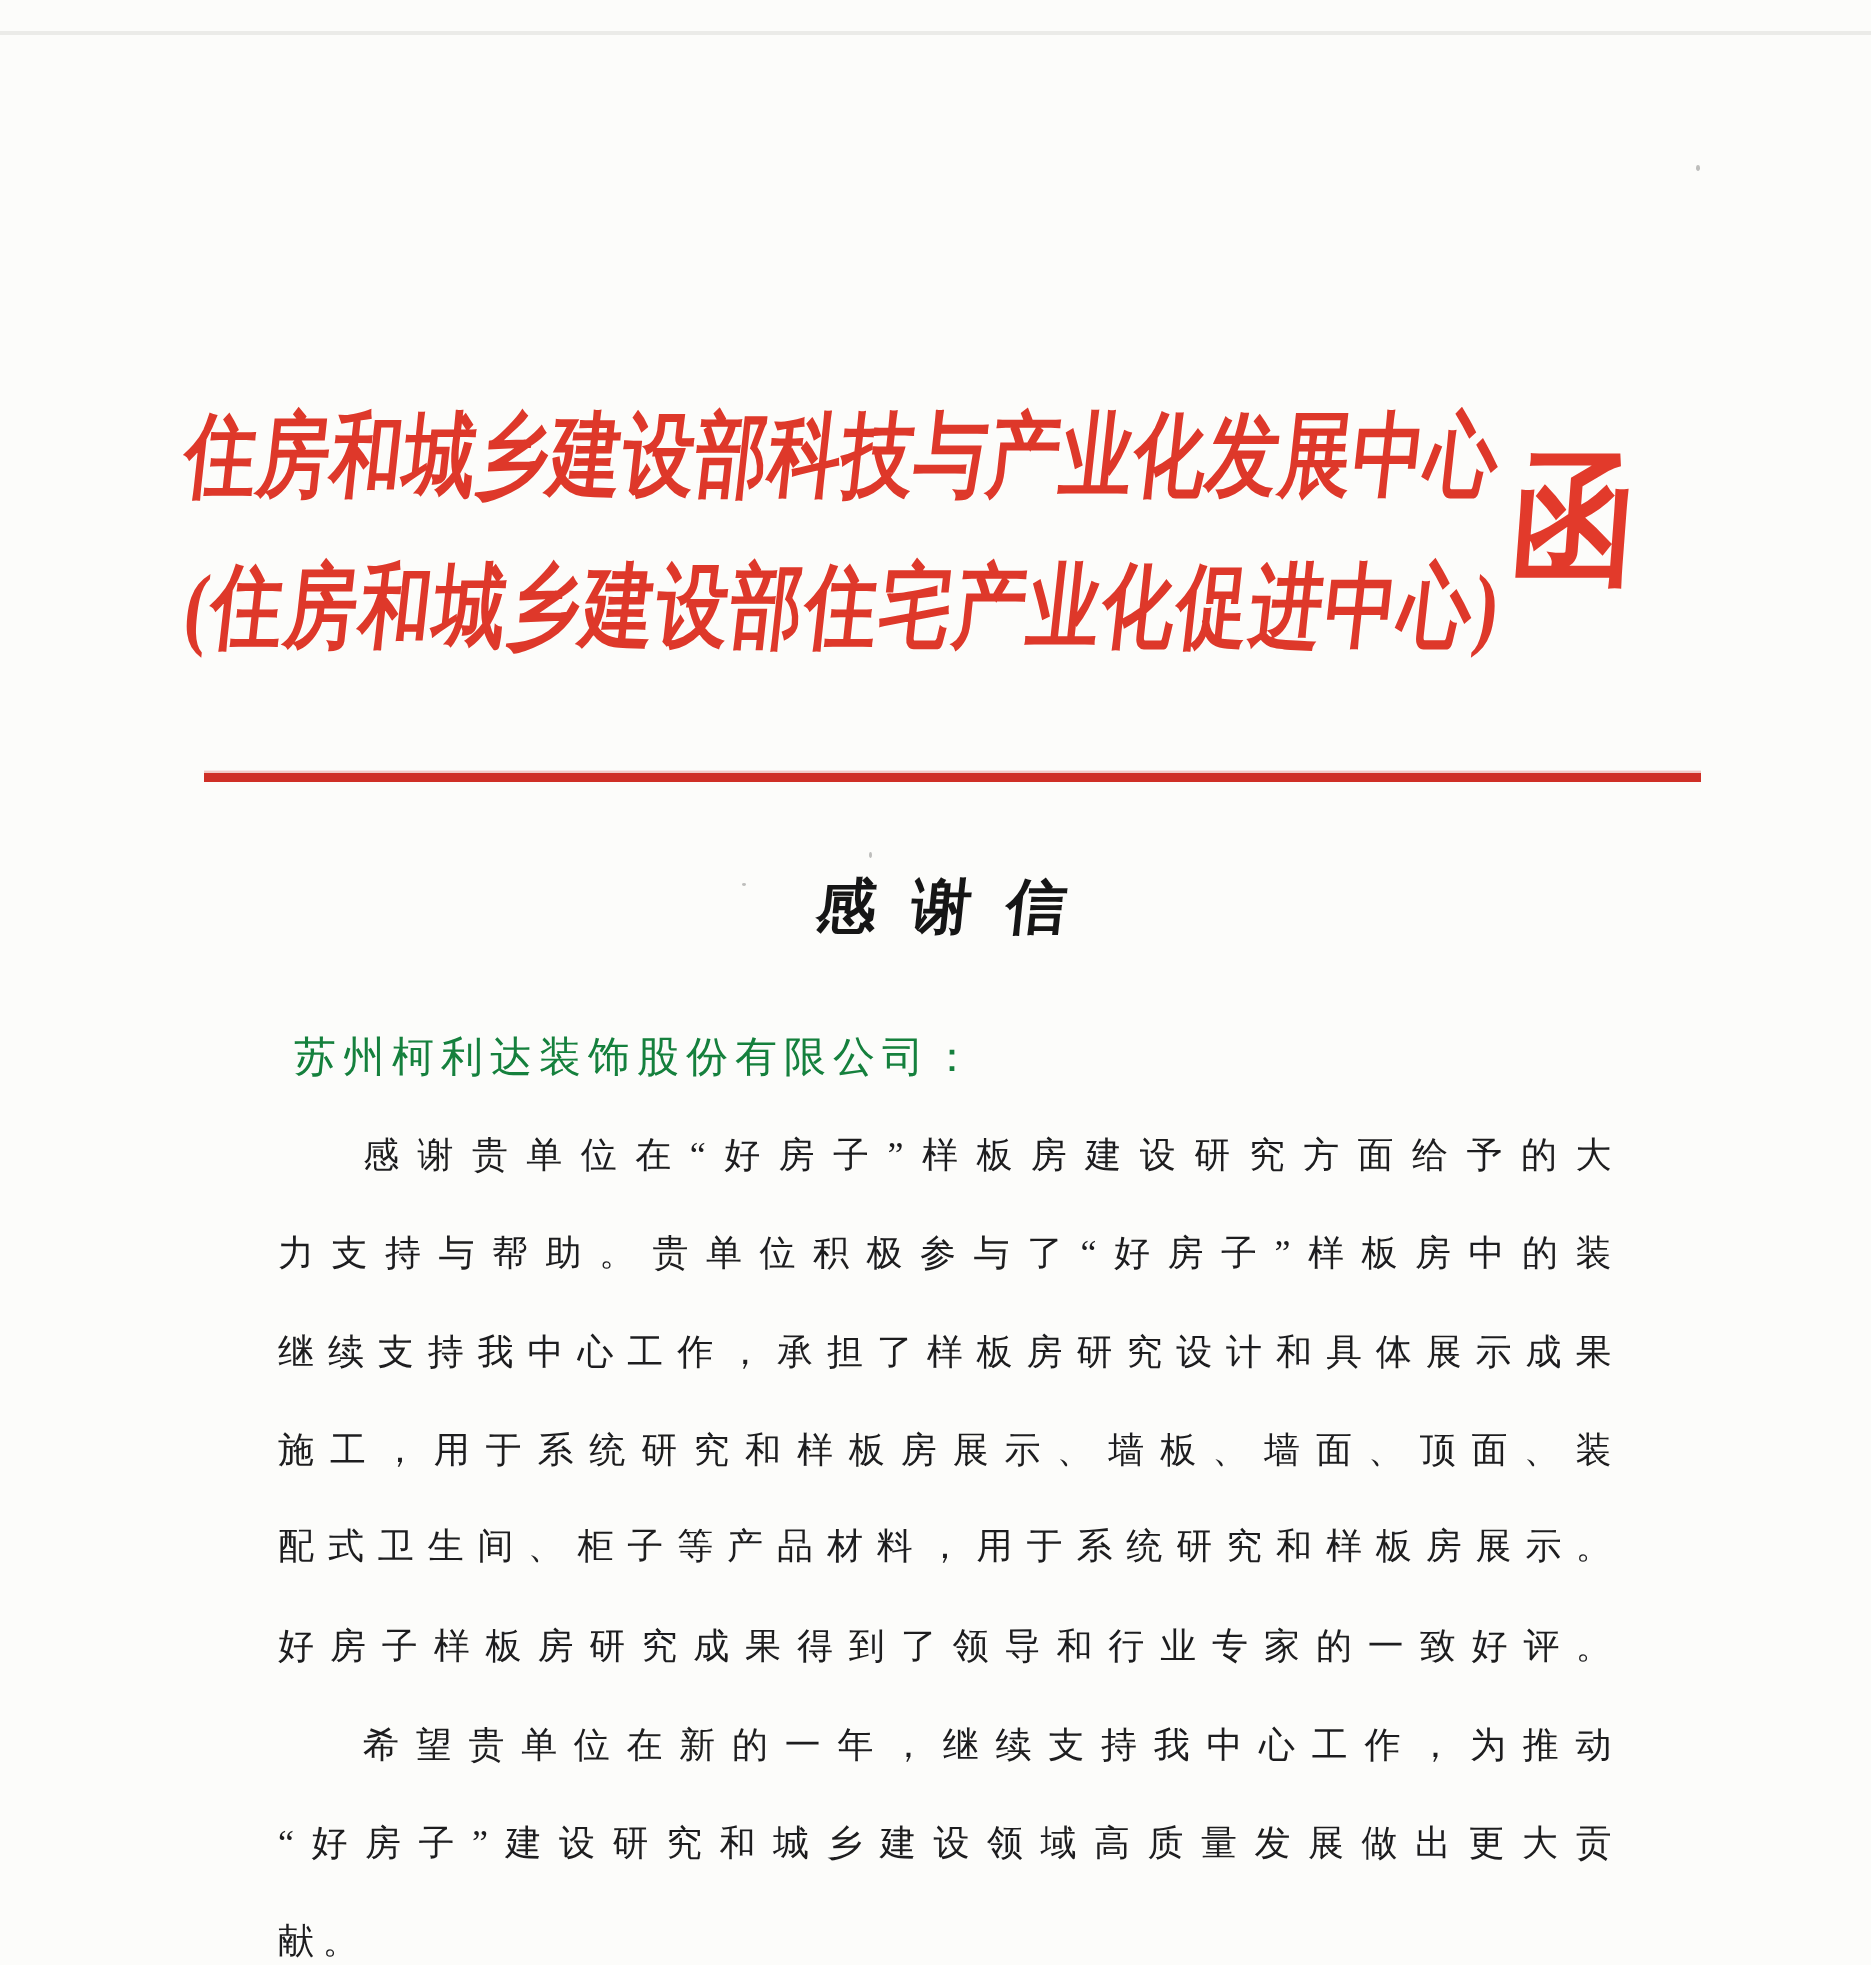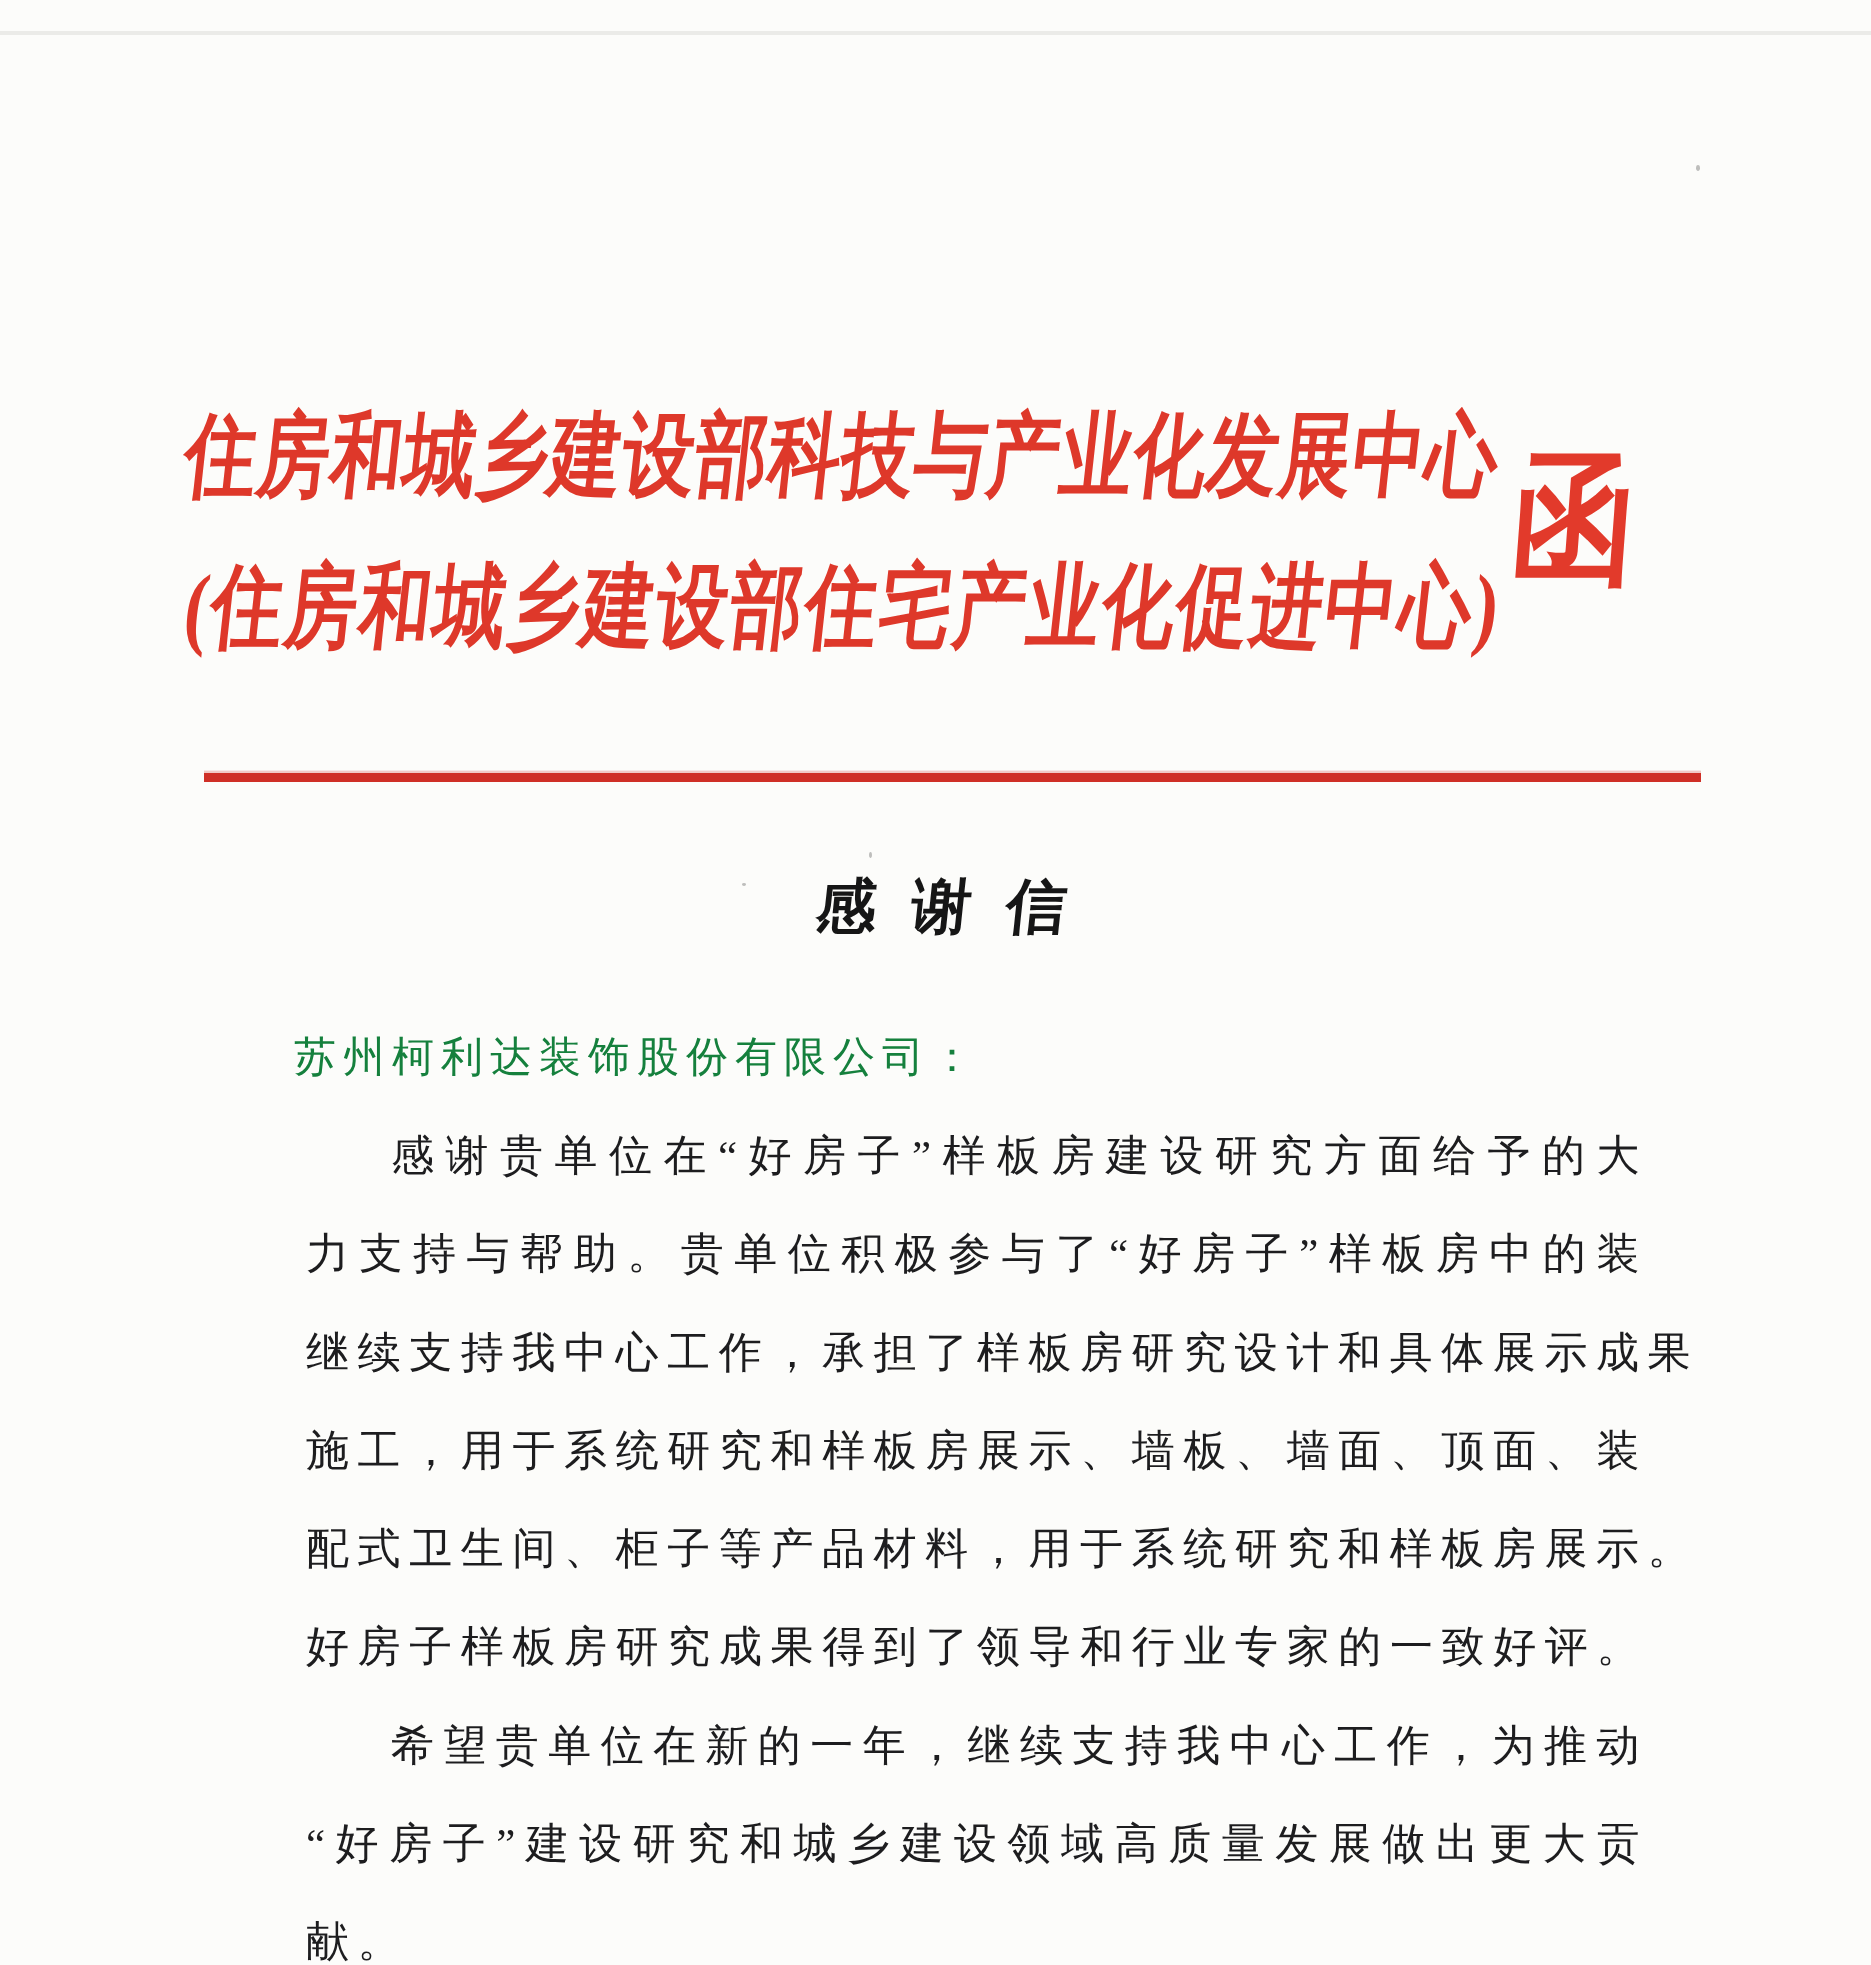--- a/index.html
+++ b/index.html
@@ -44,42 +44,42 @@
     left: 0; top: 874px; width: 1871px; height: 67px;
     padding-left: 47px; box-sizing: border-box;
     color: #161616; font-weight: 700; font-size: 60px;
     letter-spacing: 35px; line-height: 67px;
     text-align: center;
     transform: skewX(-6deg);
   }
 
   
   .bodyline {
-    left: 306px; width: 1342px;
+    left: 278px; width: 1342px;
     color: #1d1d1f;
-    font-size: 43px;
+    font-size: 36px;
     line-height: 59px; height: 59px;
     letter-spacing: 8.6px;
     text-align: justify; text-align-last: justify;
     white-space: nowrap;
   }
   .salutation {
     left: 294px; top: 1028px;
     color: #15803d; font-size: 42px;
     line-height: 59px; height: 59px;
     letter-spacing: 7px; white-space: nowrap;
   }
   .indent { text-indent: 85px; }
   .nojust { text-align: left; text-align-last: left; }
 
   .l1  { top: 1126px; }
   .l2  { top: 1224px; }
   .l3  { top: 1323px; }
   .l4  { top: 1421px; }
-  .l5  { top: 1519px; }
+  .l5  { top: 1519px; font-family: Liberation Mono, monospace; }
   .l6  { top: 1617px; }
   .l7  { top: 1716px; }
   .l8  { top: 1814px; }
   .l9  { top: 1912px; }
 
   
   .scan-streak {
     left: 0; top: 31px; width: 1871px; height: 3.9px;
     background: #d9d9d6; opacity: 0.5;
   }

